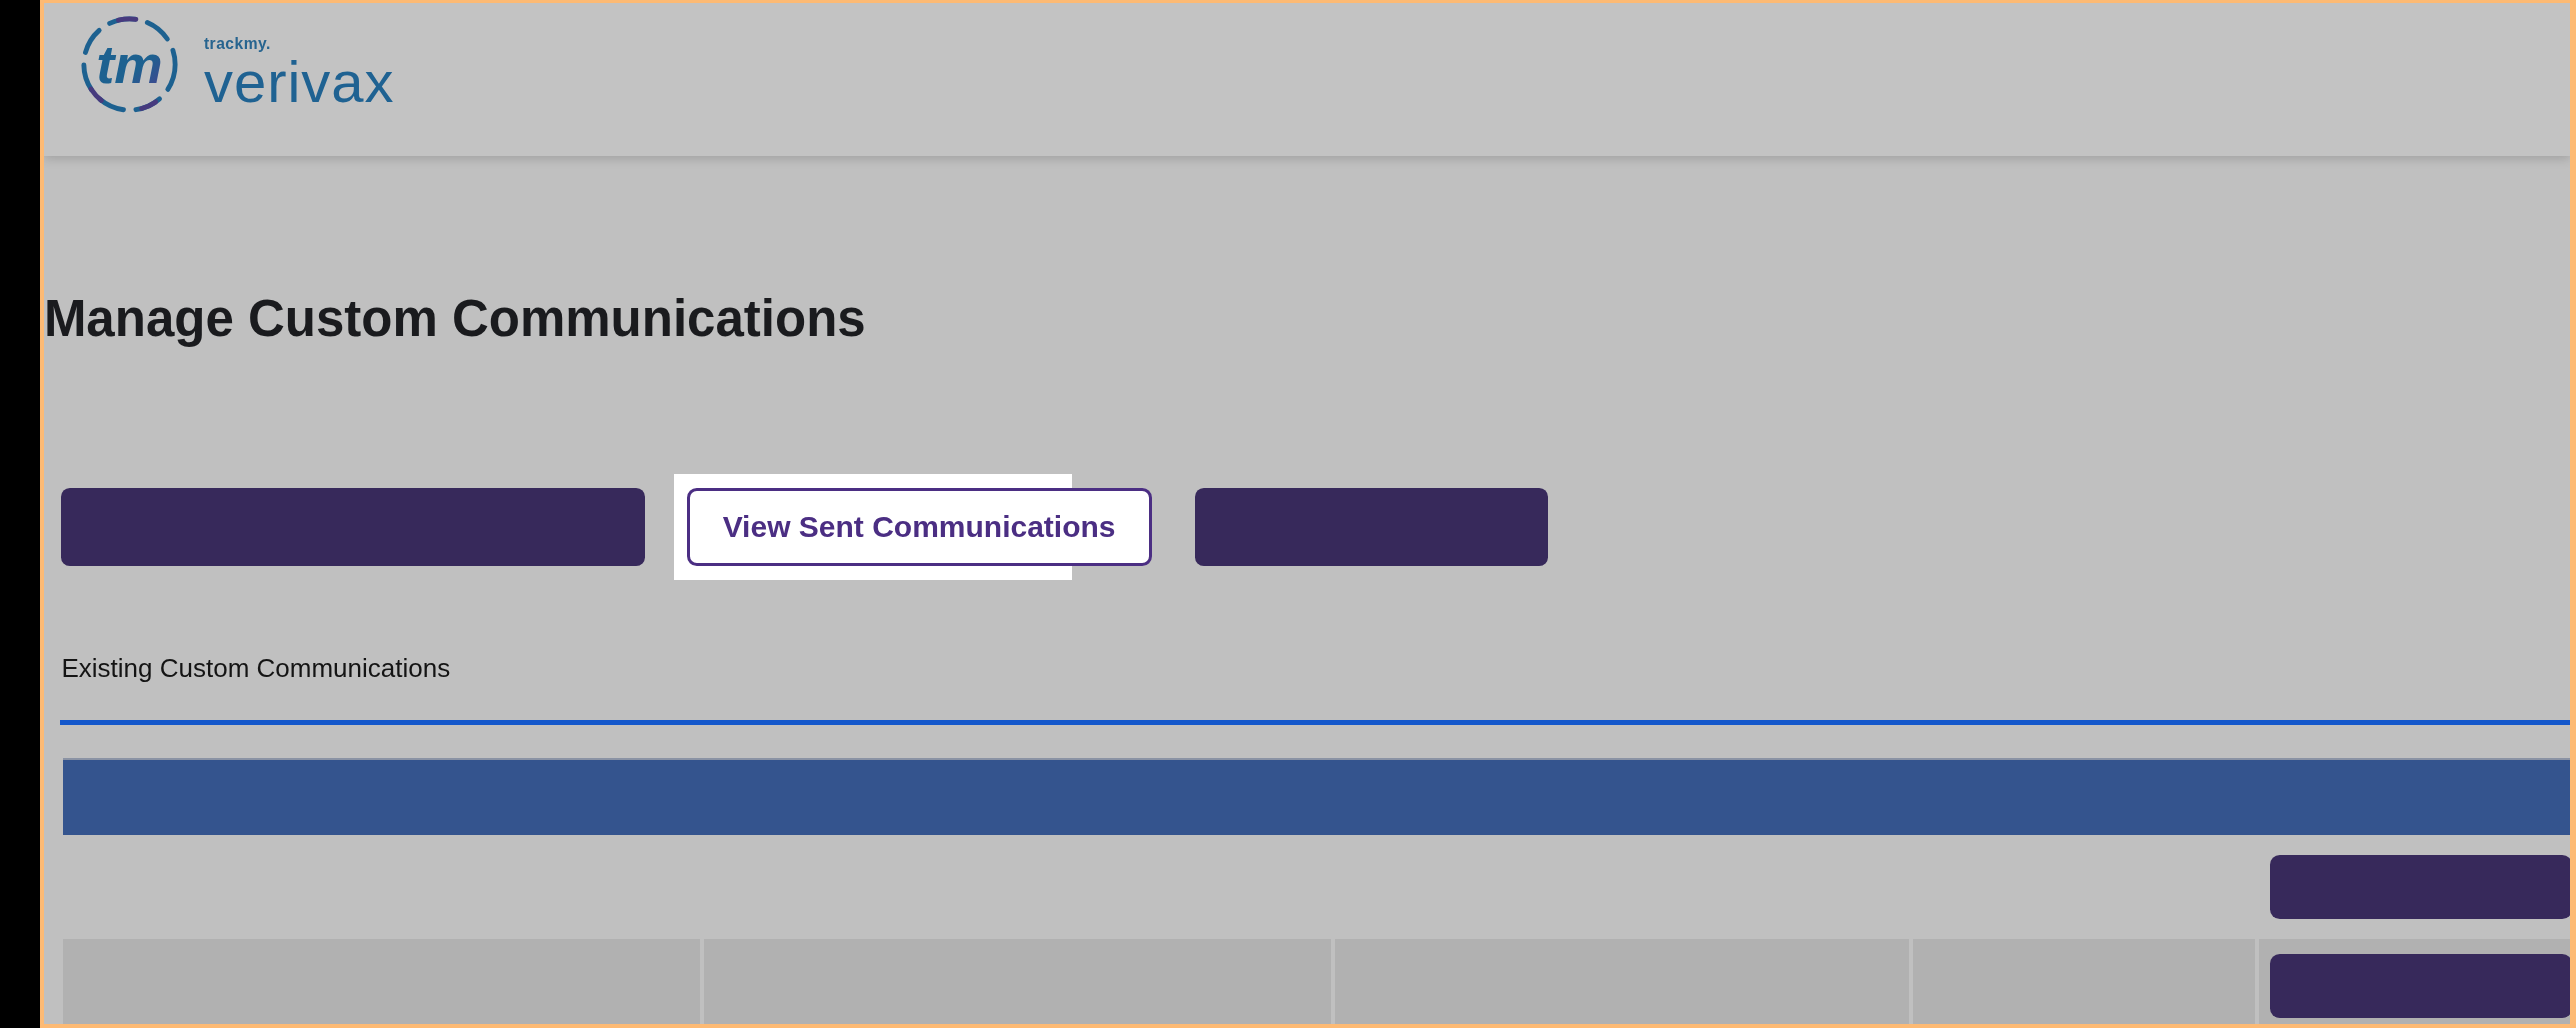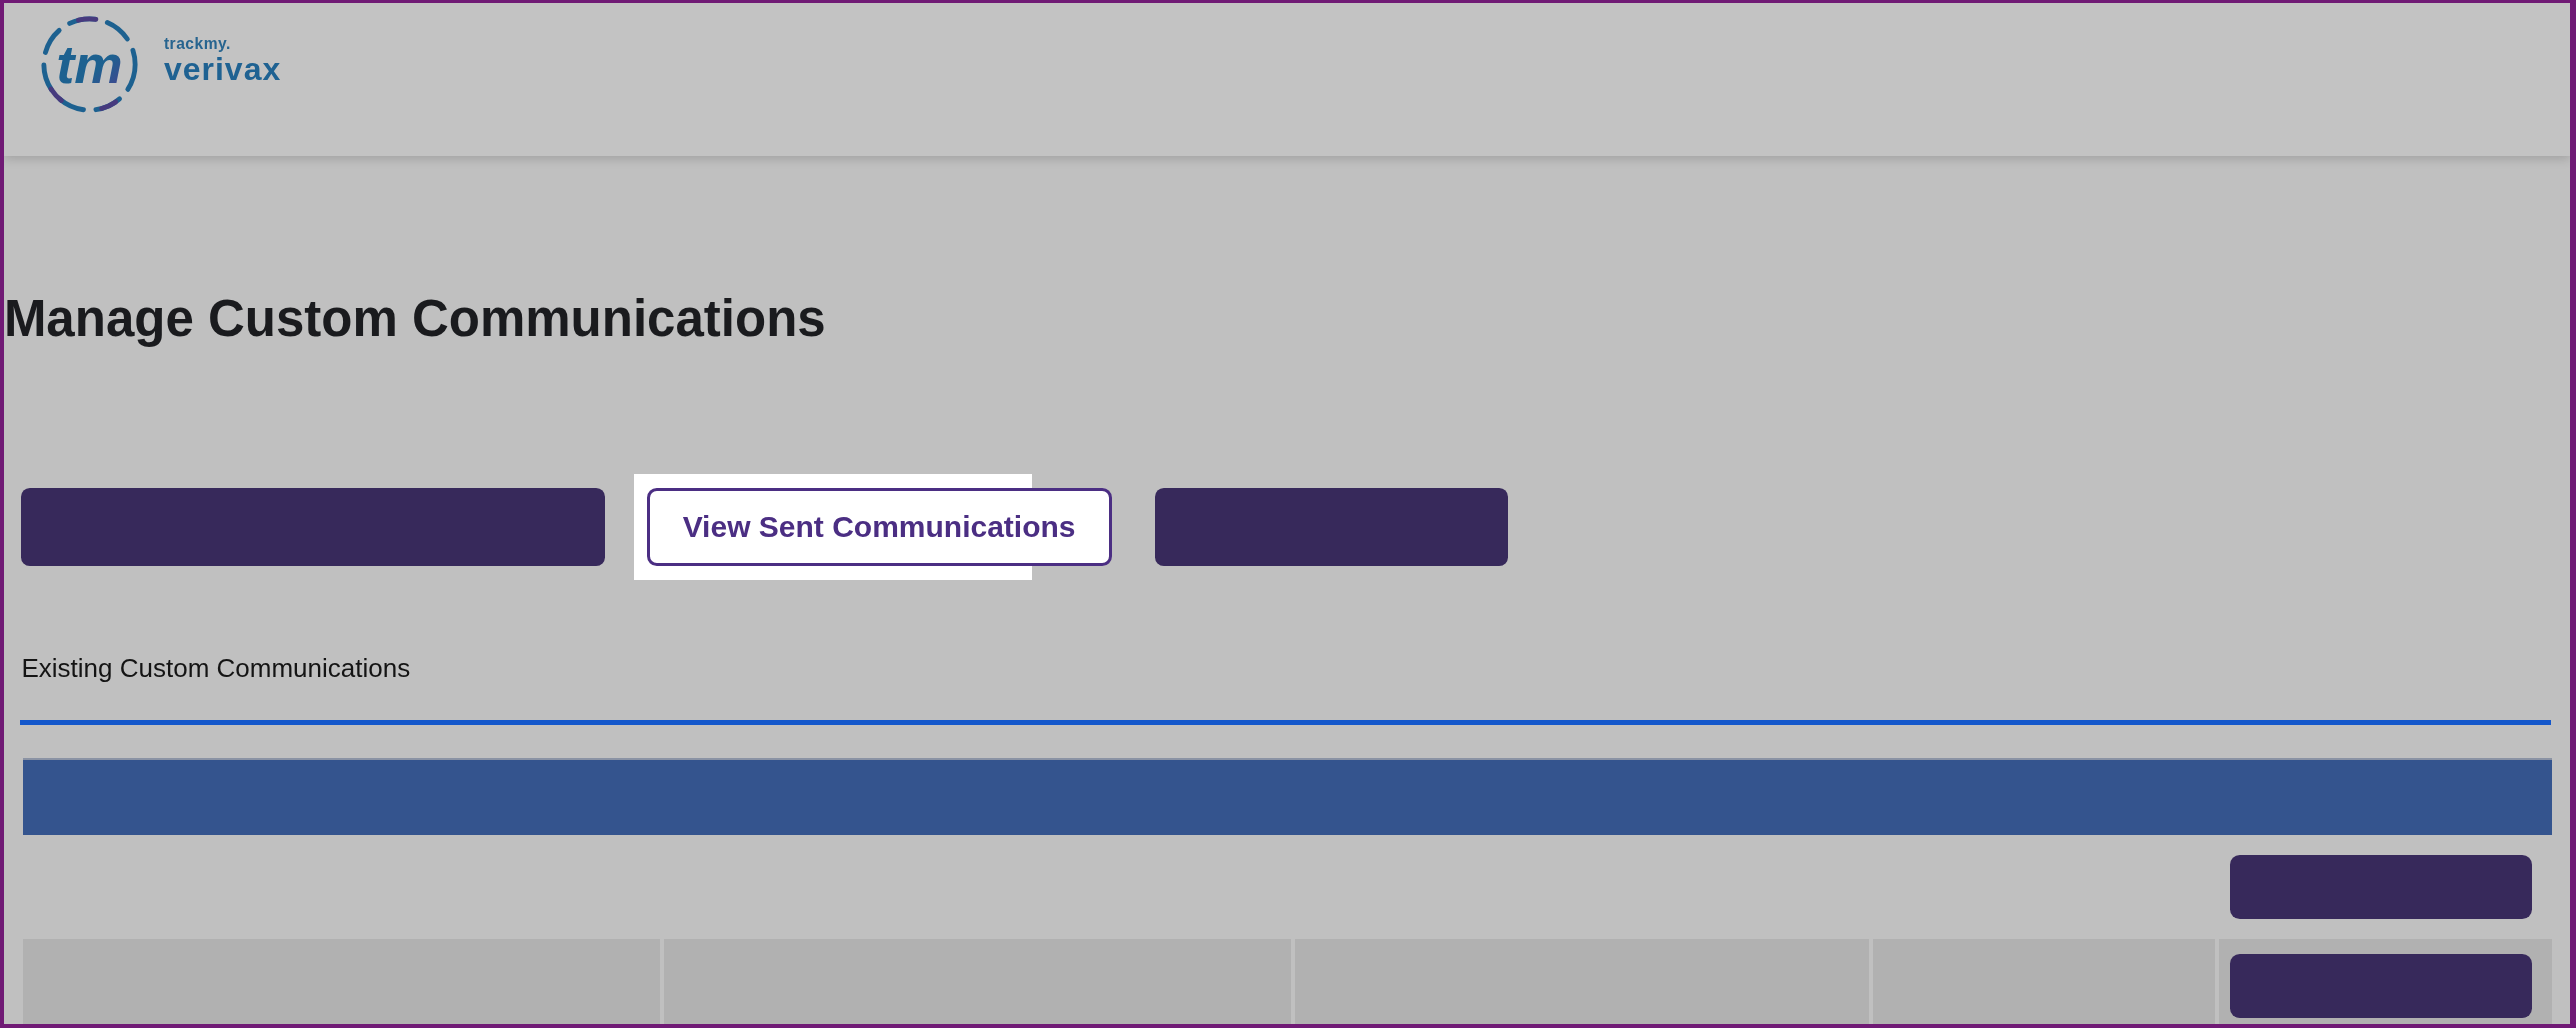--- a/index.html
+++ b/index.html
@@ -6,21 +6,22 @@
   html, body { background: #000; }
   body {
     width: 2576px; height: 1028px;
     font-family: "Liberation Sans", sans-serif;
     position: relative;
     overflow: hidden;
   }
   
   .screen {
     position: absolute; inset: 0;
-    background: #701a75;
+    background: #fdba74;
+    margin-left: 40px;
   }
   
   .viewport {
     position: absolute;
     left: 3.9px; top: 2.9px; right: 5.9px; bottom: 3.9px;
     background: #c0c0c0;
     overflow: hidden;
   }
 
   
@@ -28,21 +29,21 @@
     position: absolute; left: 0; top: 0; right: 0; height: 153px;
     background: #c3c3c3;
     box-shadow: 0 2.9px 9.8px rgba(0,0,0,0.16);
   }
   .logo-wrap { position: absolute; left: 35px; top: 10.7px; width: 101px; height: 101px; }
   .wordmark { position: absolute; left: 160px; top: 32px; color: #21628f; }
   .wordmark .top {
     font-size: 15.6px; font-weight: 700; letter-spacing: 0.5px; color: #27648f;
   }
   .wordmark .main {
-    font-size: 32px; font-weight: 700; letter-spacing: 1px;
+    font-size: 58px; font-weight: 400; letter-spacing: 1px;
     color: #1f6292; line-height: 1.0; margin-top: 0px;
   }
 
   
   .page-title {
     position: absolute; left: 0; right: 0; top: 286px;
     text-align: left;
     font-size: 51px; font-weight: 700; color: #1a1b1e;
     letter-spacing: 0px;
   }

